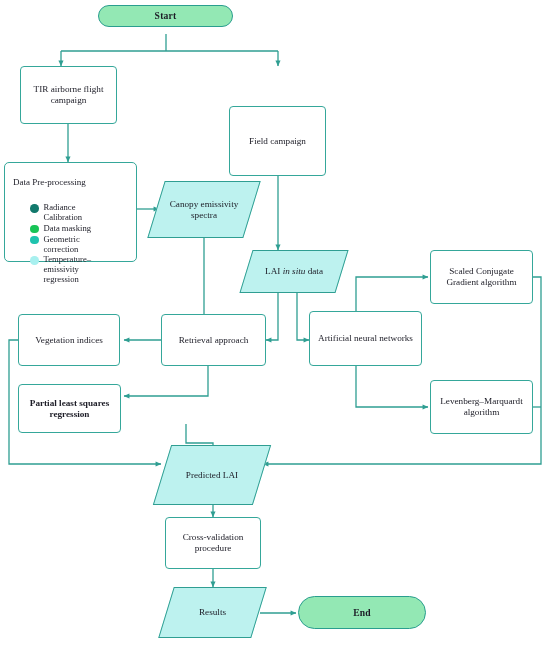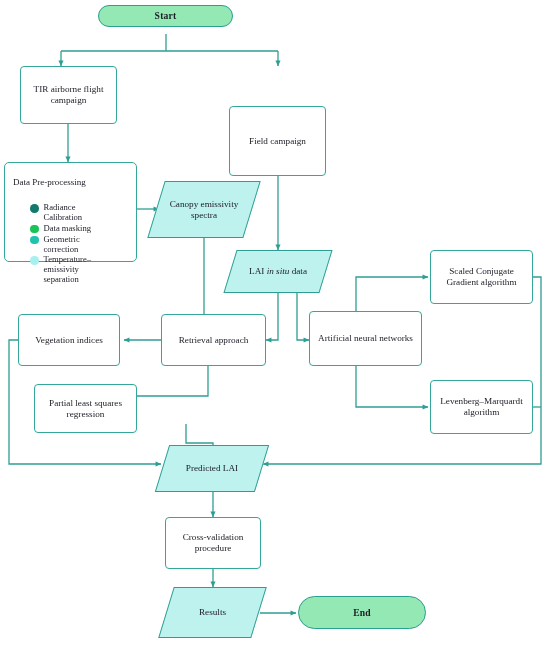--- a/index.html
+++ b/index.html
@@ -186,32 +186,32 @@
         <li>
           <span class="dot" style="background:#18c457;"></span>
           <span class="txt">Data masking</span>
         </li>
         <li>
           <span class="dot" style="background:#1fc3ae;"></span>
           <span class="txt">Geometric correction</span>
         </li>
         <li>
           <span class="dot" style="background:#a8f0ef;"></span>
-          <span class="txt">Temperature–emissivity separation</span>
+          <span class="txt">Temperature–emissivity regression</span>
         </li>
       </ul>
     </div>
   </div>
 
   <div class="node para" style="left:156px; top:181px; width:96px; height:57px;">
     <span class="skewbg"></span>
     <span class="lbl">Canopy emissivity spectra</span>
   </div>
 
-  <div class="node para" style="left:230px; top:250px; width:96px; height:43px;">
+  <div class="node para" style="left:246px; top:250px; width:96px; height:43px;">
     <span class="skewbg"></span>
     <span class="lbl"><span>LAI </span><span class="itl">in situ</span><span> data</span></span>
   </div>
 
   <div class="node rect" style="left:161px; top:314px; width:105px; height:52px;">
     <span class="lbl">Retrieval approach</span>
   </div>
 
   <div class="node rect" style="left:18px; top:314px; width:102px; height:52px;">
     <span class="lbl">Vegetation indices</span>
@@ -222,25 +222,25 @@
   </div>
 
   <div class="node rect" style="left:430px; top:250px; width:103px; height:54px;">
     <span class="lbl">Scaled Conjugate Gradient algorithm</span>
   </div>
 
   <div class="node rect" style="left:430px; top:380px; width:103px; height:54px;">
     <span class="lbl">Levenberg–Marquardt algorithm</span>
   </div>
 
-  <div class="node rect" style="left:34px; top:384px; width:103px; height:49px;">
+  <div class="node rect" style="left:18px; top:384px; width:103px; height:49px;font-weight:bold;">
     <span class="lbl">Partial least squares regression</span>
   </div>
 
-  <div class="node para" style="left:162px; top:445px; width:100px; height:47px;font-family:Liberation Serif, serif;">
+  <div class="node para" style="left:162px; top:445px; width:100px; height:60px;font-family:Liberation Serif, serif;">
     <span class="skewbg"></span>
     <span class="lbl">Predicted LAI</span>
   </div>
 
   <div class="node rect" style="left:165px; top:517px; width:96px; height:52px;">
     <span class="lbl">Cross-validation procedure</span>
   </div>
 
   <div class="node para" style="left:166px; top:587px; width:93px; height:51px;">
     <span class="skewbg"></span>

